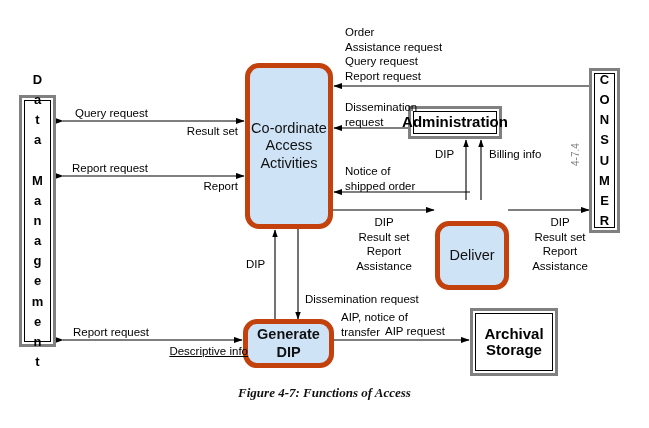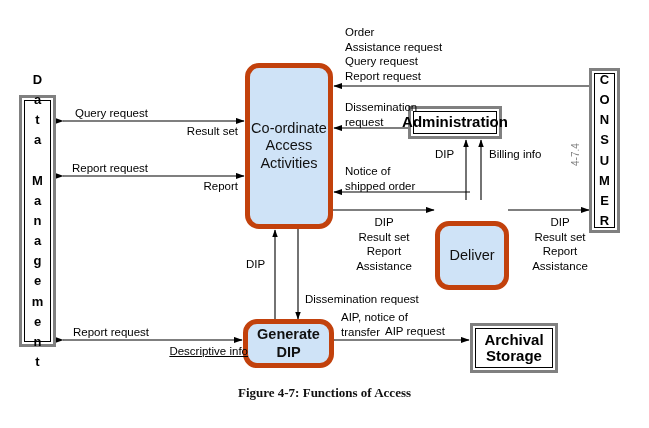--- a/index.html
+++ b/index.html
@@ -104,20 +104,21 @@
   
   .caption {
     position: absolute;
     width: 649px;
     text-align: center;
     font-family: "Liberation Serif", serif;
     font-weight: bold;
     font-size: 13px;
     color: #111;
     z-index: 4;
+    font-style: italic;
   }
 </style>
 </head>
 <body>
 
 <div id="page">
 
   <svg id="wires" viewBox="0 0 649 428" xmlns="http://www.w3.org/2000/svg">
     <defs>
       <marker id="ah" markerWidth="9" markerHeight="9" refX="8.3" refY="3.2" orient="auto" markerUnits="userSpaceOnUse">
@@ -193,21 +194,21 @@
       </div>
     </div>
   </div>
 
   <div class="ext-box" style="left:408px; top:106px; width:94px; height:33px;">
     <div class="ext-inner">
       <div class="ext-label-h">Administration</div>
     </div>
   </div>
 
-  <div class="ext-box" style="left:470px; top:323px; width:88px; height:50px;">
+  <div class="ext-box" style="left:470px; top:308px; width:88px; height:68px;">
     <div class="ext-inner">
       <div class="ext-label-h">
         <div>Archival</div>
         <div>Storage</div>
       </div>
     </div>
   </div>
 
   <div class="proc-box" style="left:245px; top:63px; width:88px; height:166px;">
     <div>

